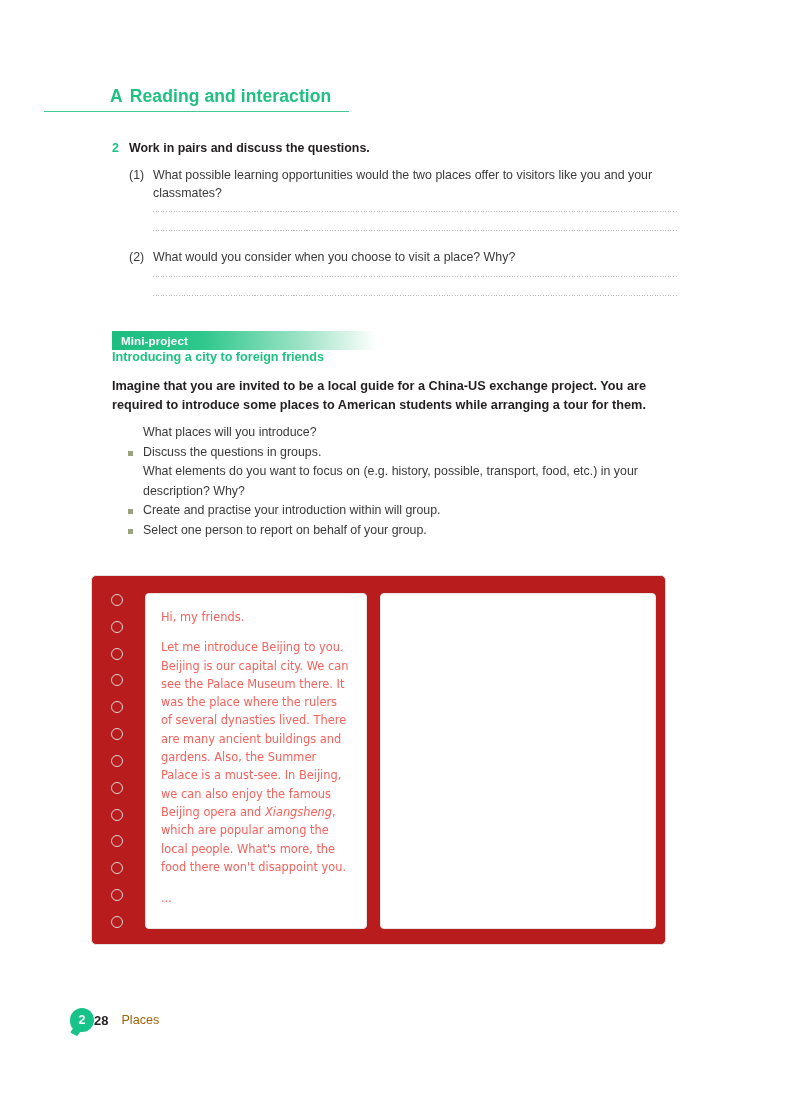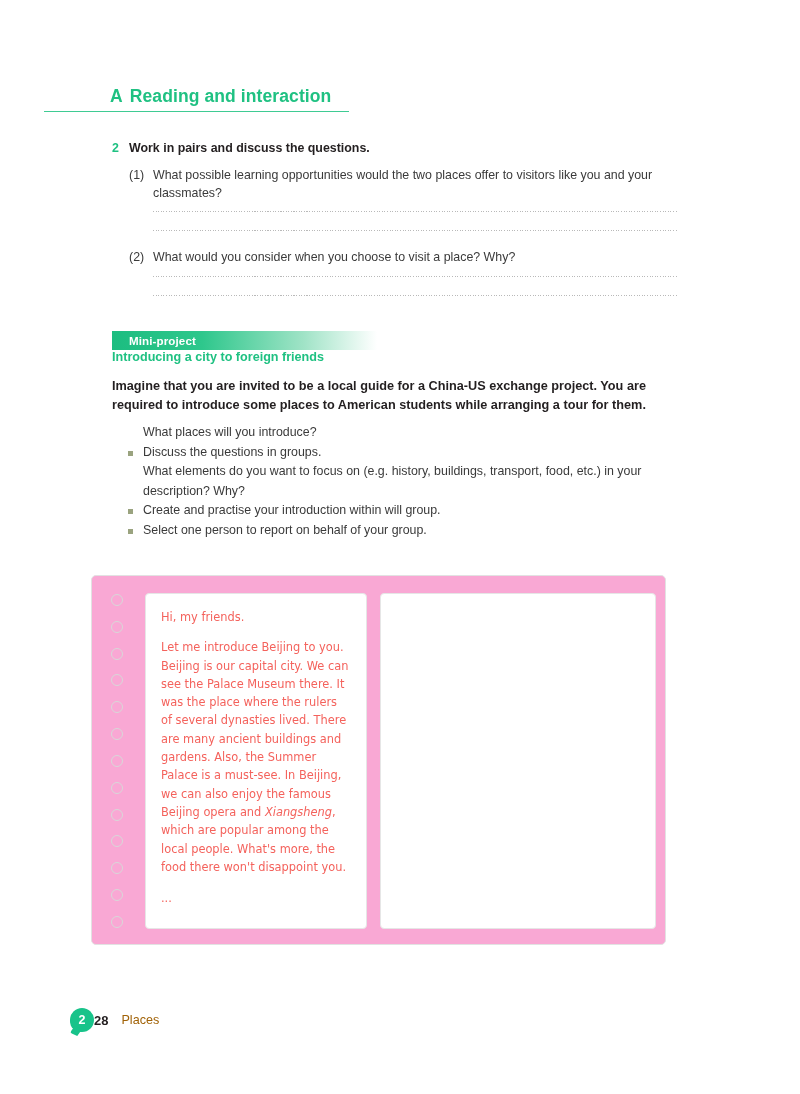--- a/index.html
+++ b/index.html
@@ -97,21 +97,21 @@
     width: 265px;
     height: 19px;
     background: linear-gradient(to right, #1cbd80 0%, #2ec78c 34%, #9fe3c6 72%, #ffffff 100%);
     display: flex;
     align-items: center;
   }
   .mini-banner-text {
     color: #ffffff;
     font-size: 11.6px;
     font-weight: bold;
-    padding-left: 17px;
+    padding-left: 9px;
     letter-spacing: 0.1px;
   }
   .mini-subtitle {
     margin-top: 0;
     font-size: 12.6px;
     font-weight: bold;
     color: #1fc182;
   }
   .mini-intro {
     margin-top: 13px;
@@ -146,21 +146,21 @@
 
   
   .notebook {
     position: absolute;
     left: 91px;
     top: 575px;
     width: 575px;
     height: 370px;
     border: 1px solid #e2e2e2;
     border-radius: 5px;
-    background: #f9a8d4;
+    background: #b91c1c;
     box-sizing: border-box;
   }
   .rings {
     position: absolute;
     left: 13px;
     top: 18px;
     width: 24px;
     height: 334px;
     display: flex;
     flex-direction: column;
@@ -293,21 +293,21 @@
 
     <div class="task-row">
       <div class="task-bullet-cell">
         <span class="task-bullet"></span>
       </div>
       <div class="task-text">Discuss the questions in groups.</div>
     </div>
 
     <div class="task-row">
       <div class="task-bullet-cell"></div>
-      <div class="task-text">What elements do you want to focus on (e.g. history, buildings, transport, food, etc.) in your description? Why?</div>
+      <div class="task-text">What elements do you want to focus on (e.g. history, possible, transport, food, etc.) in your description? Why?</div>
     </div>
 
     <div class="task-row">
       <div class="task-bullet-cell">
         <span class="task-bullet"></span>
       </div>
       <div class="task-text">Create and practise your introduction within will group.</div>
     </div>
 
     <div class="task-row">

